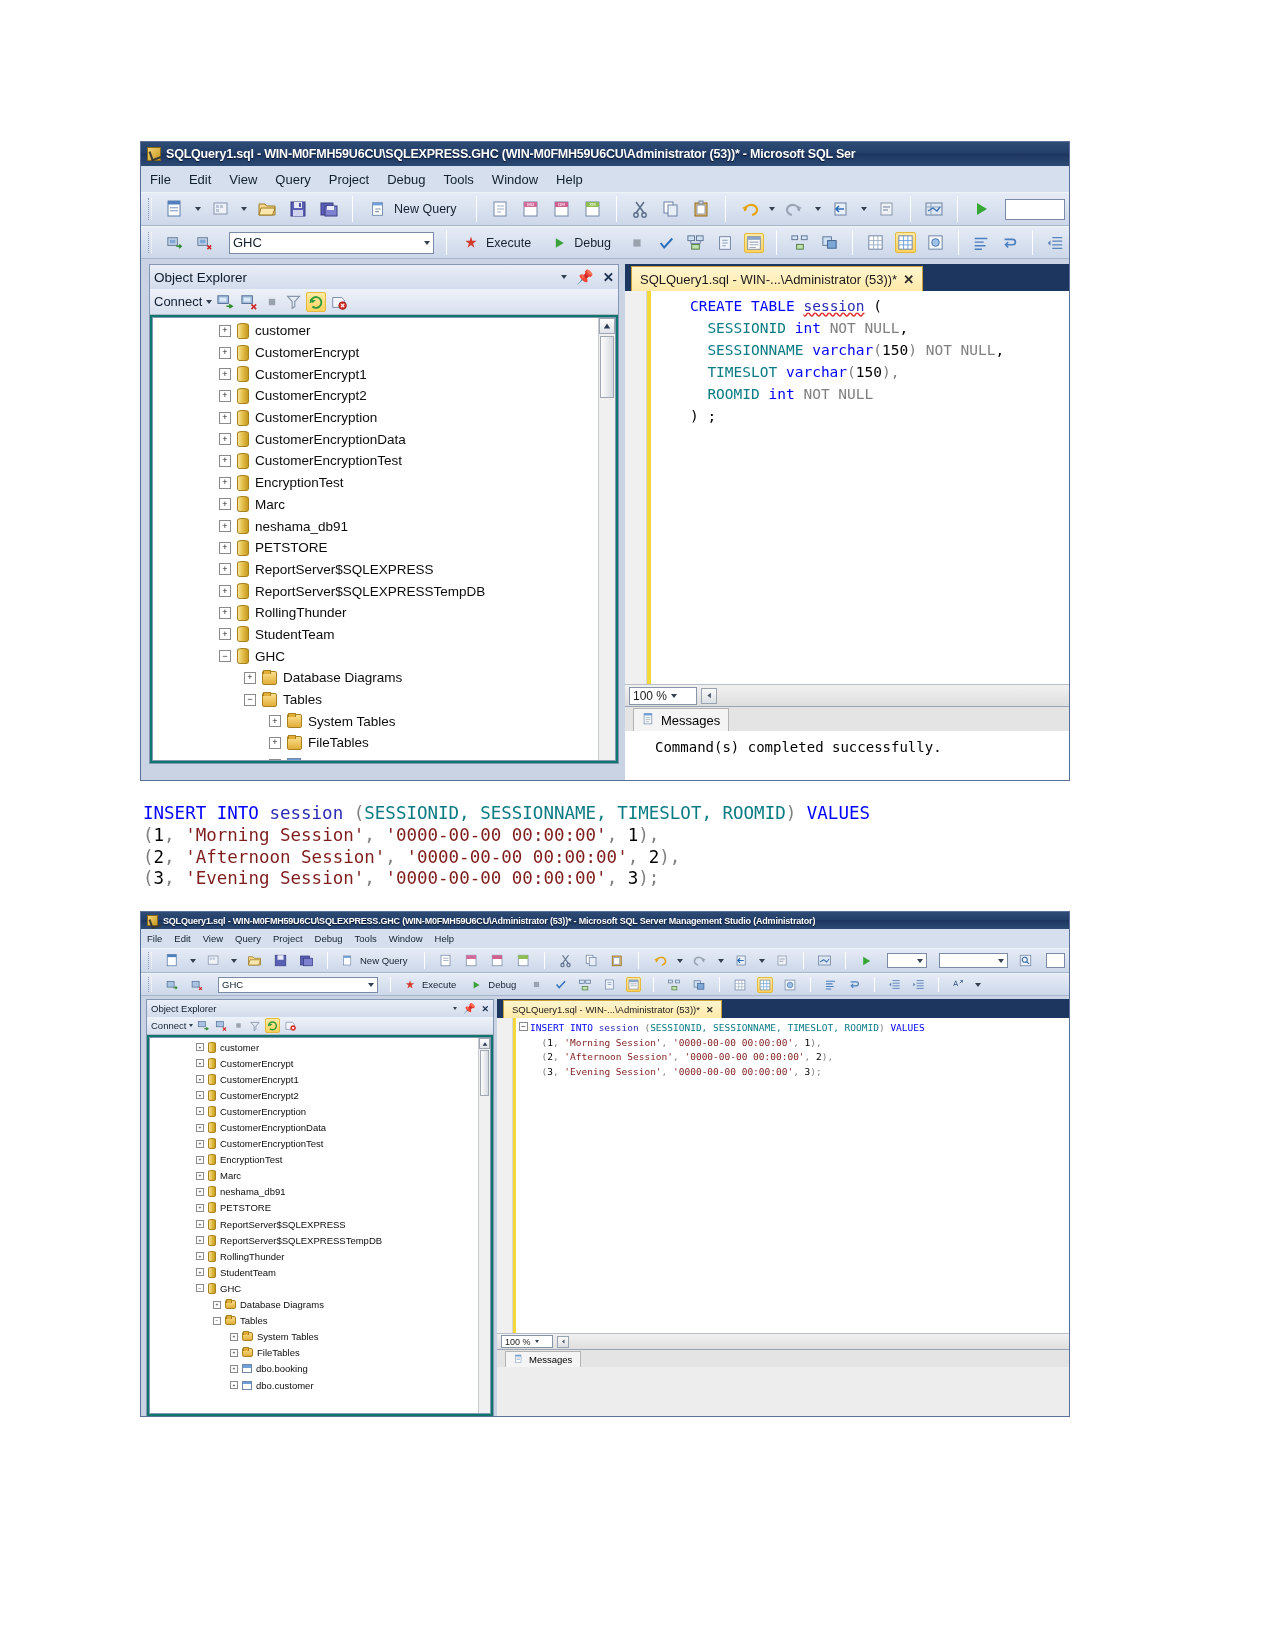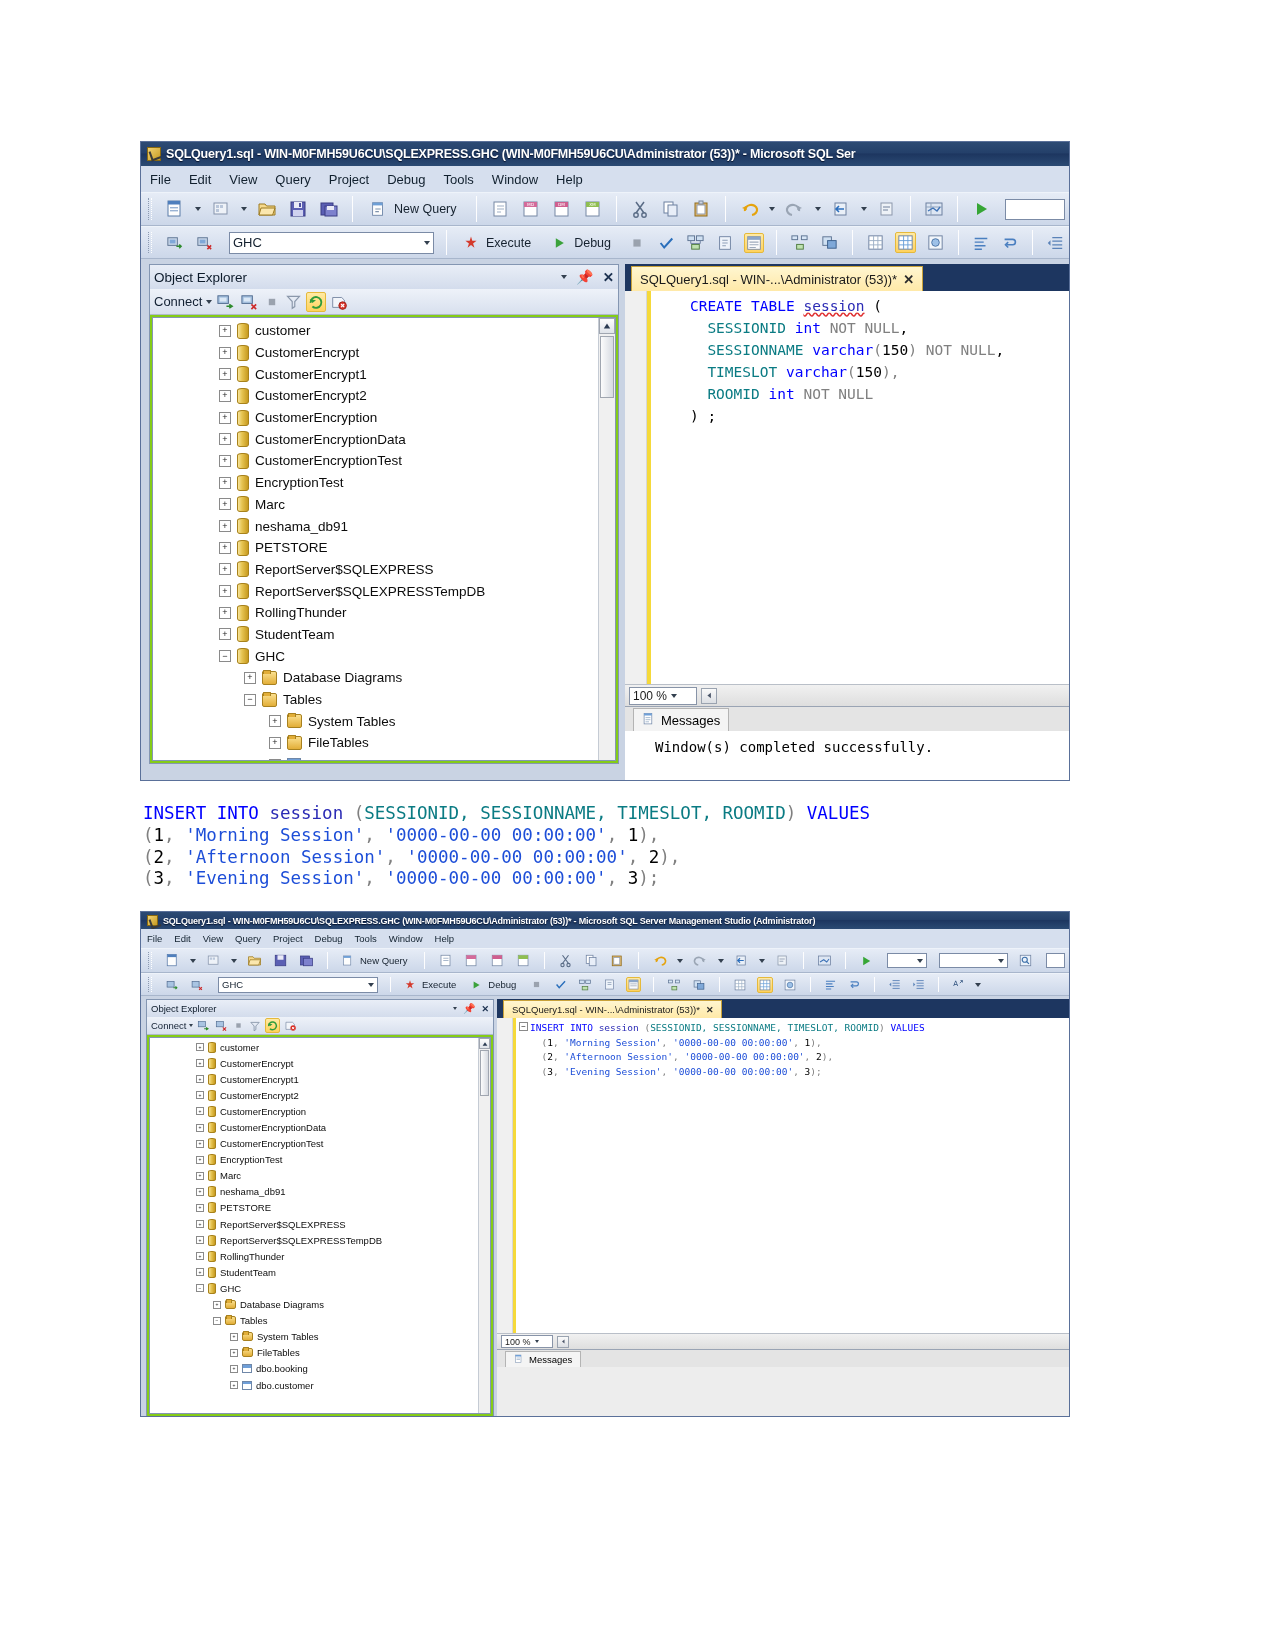--- a/index.html
+++ b/index.html
@@ -43,21 +43,21 @@
   .grip { width:4px; height:70%; border-left:1px dotted #8c9ab2; border-right:1px dotted #fff; margin:0 3px; flex:0 0 auto;}
   .sep { width:1px; align-self:stretch; margin:3px 3px; background:#9aa8be; border-right:1px solid #fdfdfe; flex:0 0 auto;}
   .tbtn { display:flex; align-items:center; justify-content:center; border:1px solid transparent; border-radius:2px; flex:0 0 auto; }
   .tbtn.on { border-color:#e5b93b; background:linear-gradient(to bottom,#ffeaa4,#ffd25d); }
   .caret { width:0;height:0;border-left:3px solid transparent;border-right:3px solid transparent;border-top:4px solid #33404f; flex:0 0 auto; }
   .combo { background:#fff; border:1px solid #7b8ba6; display:flex; align-items:center; justify-content:space-between; padding:0 3px; color:#13202e;}
   .combo .cbtxt{ overflow:hidden; white-space:nowrap; }
   .tlabel { color:#16222f; padding:0 3px; white-space:nowrap; }
 
   
-  .oe { position:absolute; background:#84cc16; border:1px solid #8496b2; display:flex; flex-direction:column; }
+  .oe { position:absolute; background:#0f766e; border:1px solid #8496b2; display:flex; flex-direction:column; }
   .oe-head { display:flex; align-items:center; justify-content:space-between;
              background:linear-gradient(to bottom,#e9eef7,#d3dcec); padding:0 4px; color:#0d1b2b; }
   .oe-tools { background:linear-gradient(to bottom,#eef2f9,#d8e0ee); display:flex; align-items:center; gap:3px; padding:0 4px; border-bottom:1px solid #aebac9;}
   .oe-body { flex:1; background:#ffffff; border:1px solid #8496b2; margin:2px; position:relative; overflow:hidden; }
   .tree { position:absolute; left:0; top:0; right:0; }
   .node { display:flex; align-items:center; white-space:nowrap; color:#0c0c0c; }
   .exp { border:1px solid #8a8a8a; background:#fff; display:flex; align-items:center; justify-content:center;
          color:#1e1e1e; line-height:1; flex:0 0 auto; }
   .dbico { flex:0 0 auto; background:linear-gradient(to right,#f7e49a 0%,#e6c452 40%,#c79a1e 100%);
            border:1px solid #a8821a; border-radius:40% / 16%; }
@@ -76,21 +76,21 @@
   .tabstrip { display:flex; align-items:flex-end; background:#1d3660; padding-left:6px; }
   .tab { background:linear-gradient(to bottom,#fff6d0,#ffe9a8); border:1px solid #c9a23a; border-bottom:none;
          display:flex; align-items:center; gap:6px; color:#1a1a1a; padding:0 8px; }
   .tab .x { color:#2b2b2b; font-weight:bold; }
   .editor { flex:1; background:#ffffff; position:relative; overflow:hidden; display:flex; }
   .gutter { background:#f0f0f0; border-right:1px solid #d7d7d7; flex:0 0 auto; }
   .codebar { background:#f5d93a; flex:0 0 auto; }
   .code { flex:1; font-family:"DejaVu Sans Mono","Liberation Mono",monospace; color:#000; white-space:pre; }
   .kw { color:#0000ff; } .typ { color:#0000ff; }
   .idn { color:#0a7b83; } .ident-tbl { color:#2b2bb5; }
-  .num { color:#000; } .gry { color:#808080; } .str { color:#1d4ed8; }
+  .num { color:#000; } .gry { color:#808080; } .str { color:#7f1d1d; }
   .sq { text-decoration: underline; text-decoration-style: wavy; text-decoration-color:#e03030; }
 
   .zoombar { display:flex; align-items:center; background:linear-gradient(to bottom,#f1f1f1,#dedede);
              border-top:1px solid #b9bfc8; padding:0 4px; gap:4px; color:#1a1a1a; }
   .zoombox { background:#fff; border:1px solid #8894a8; display:flex; align-items:center; gap:4px; padding:0 3px;}
   .smbtn { background:linear-gradient(to bottom,#fafafa,#dcdfe4); border:1px solid #9aa3b0; display:flex; align-items:center; justify-content:center;}
 
   .msgpane { background:#ededed; display:flex; flex-direction:column; border-top:1px solid #9aa4b4; }
   .msgtabs { display:flex; align-items:flex-end; padding-left:8px; background:#e4e4e4; }
   .msgtab { background:#f4f4f4; border:1px solid #b4b4b4; border-bottom:none; display:flex; align-items:center; gap:5px; padding:0 8px;}
@@ -589,21 +589,21 @@
               <svg width="14" height="14" viewBox="0 0 20 20">
                   <rect x="3" y="2" width="11" height="15" fill="#fff" stroke="#6f86a8"></rect>
                   <rect x="3" y="2" width="11" height="3" fill="#6fa0d8"></rect>
                   <path d="M5 8h7M5 11h7M5 14h5" stroke="#9bb0c8" stroke-width="1.2"></path>
                 </svg>
             </span>
             <span>Messages</span>
           </div>
         </div>
         <div class="msgbody" style="font-size:14px;line-height:20px;padding:6px 0 0 30px;">
-          <span>Window(s) completed successfully.</span>
+          <span>Command(s) completed successfully.</span>
         </div>
       </div>
     </div>
   </div>
 </div>
 
 <div class="midsql" id="midsql" style="left:143px; top:803px; font-size:17.5px; line-height:21.8px;"><div><span class="kw">INSERT INTO </span><span class="ident-tbl">session </span><span class="gry">(</span><span class="idn">SESSIONID, SESSIONNAME, TIMESLOT, ROOMID</span><span class="gry">) </span><span class="kw">VALUES</span></div><div><span class="gry">(</span><span class="num">1</span><span class="gry">, </span><span class="str">'Morning Session'</span><span class="gry">, </span><span class="str">'0000-00-00 00:00:00'</span><span class="gry">, </span><span class="num">1</span><span class="gry">),</span></div><div><span class="gry">(</span><span class="num">2</span><span class="gry">, </span><span class="str">'Afternoon Session'</span><span class="gry">, </span><span class="str">'0000-00-00 00:00:00'</span><span class="gry">, </span><span class="num">2</span><span class="gry">),</span></div><div><span class="gry">(</span><span class="num">3</span><span class="gry">, </span><span class="str">'Evening Session'</span><span class="gry">, </span><span class="str">'0000-00-00 00:00:00'</span><span class="gry">, </span><span class="num">3</span><span class="gry">);</span></div></div>
 
 <div class="ssms" id="win-bot" style="left:140px; top:911px; width:930px; height:506px;">
 

